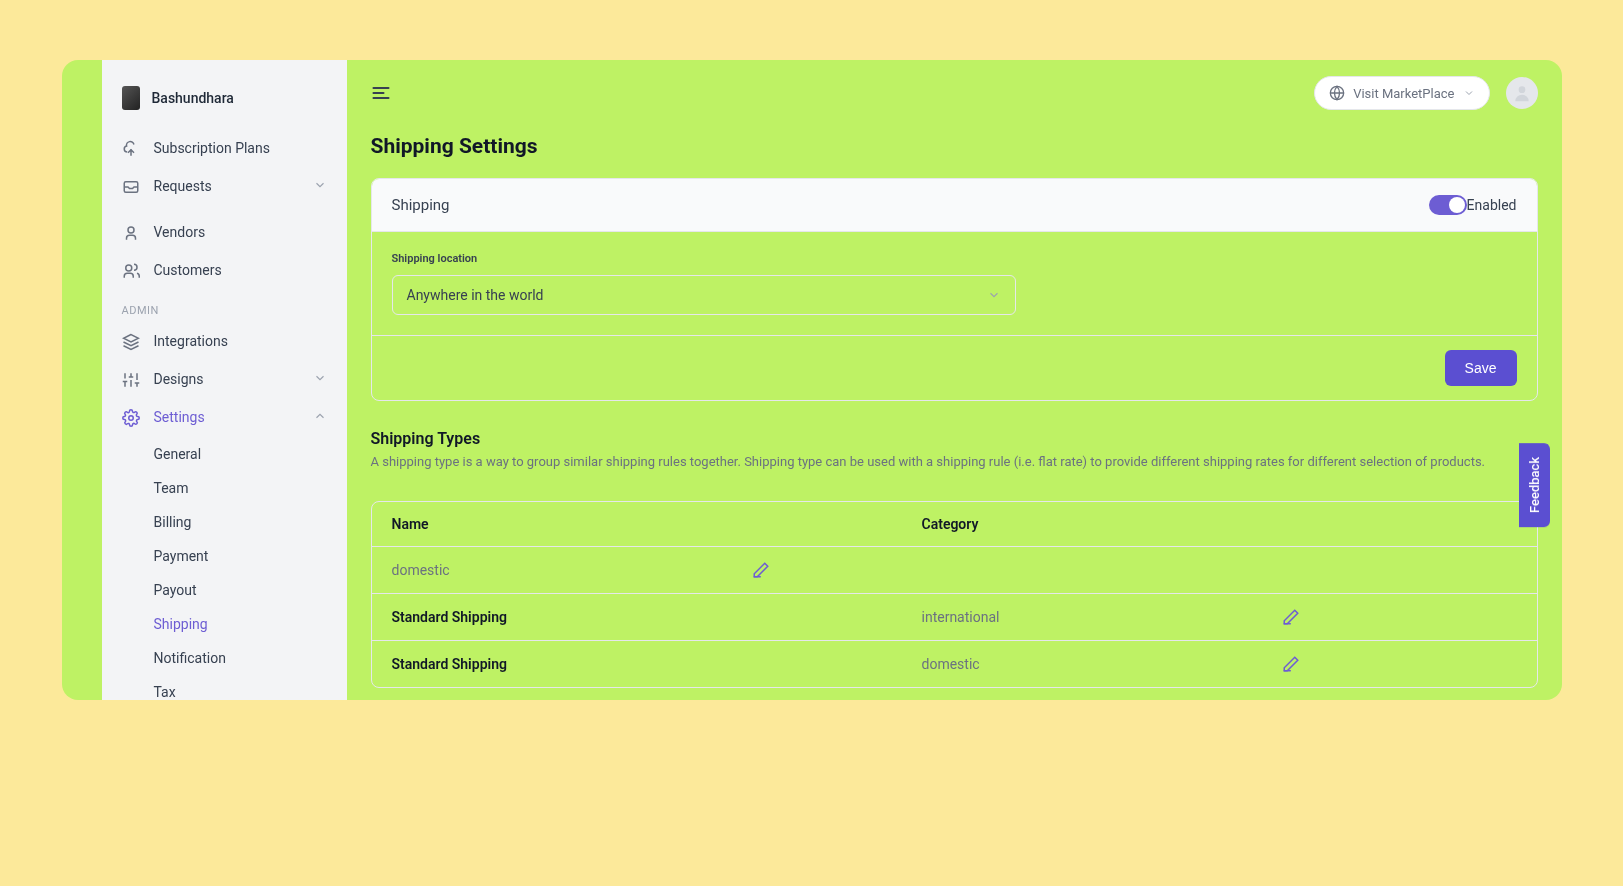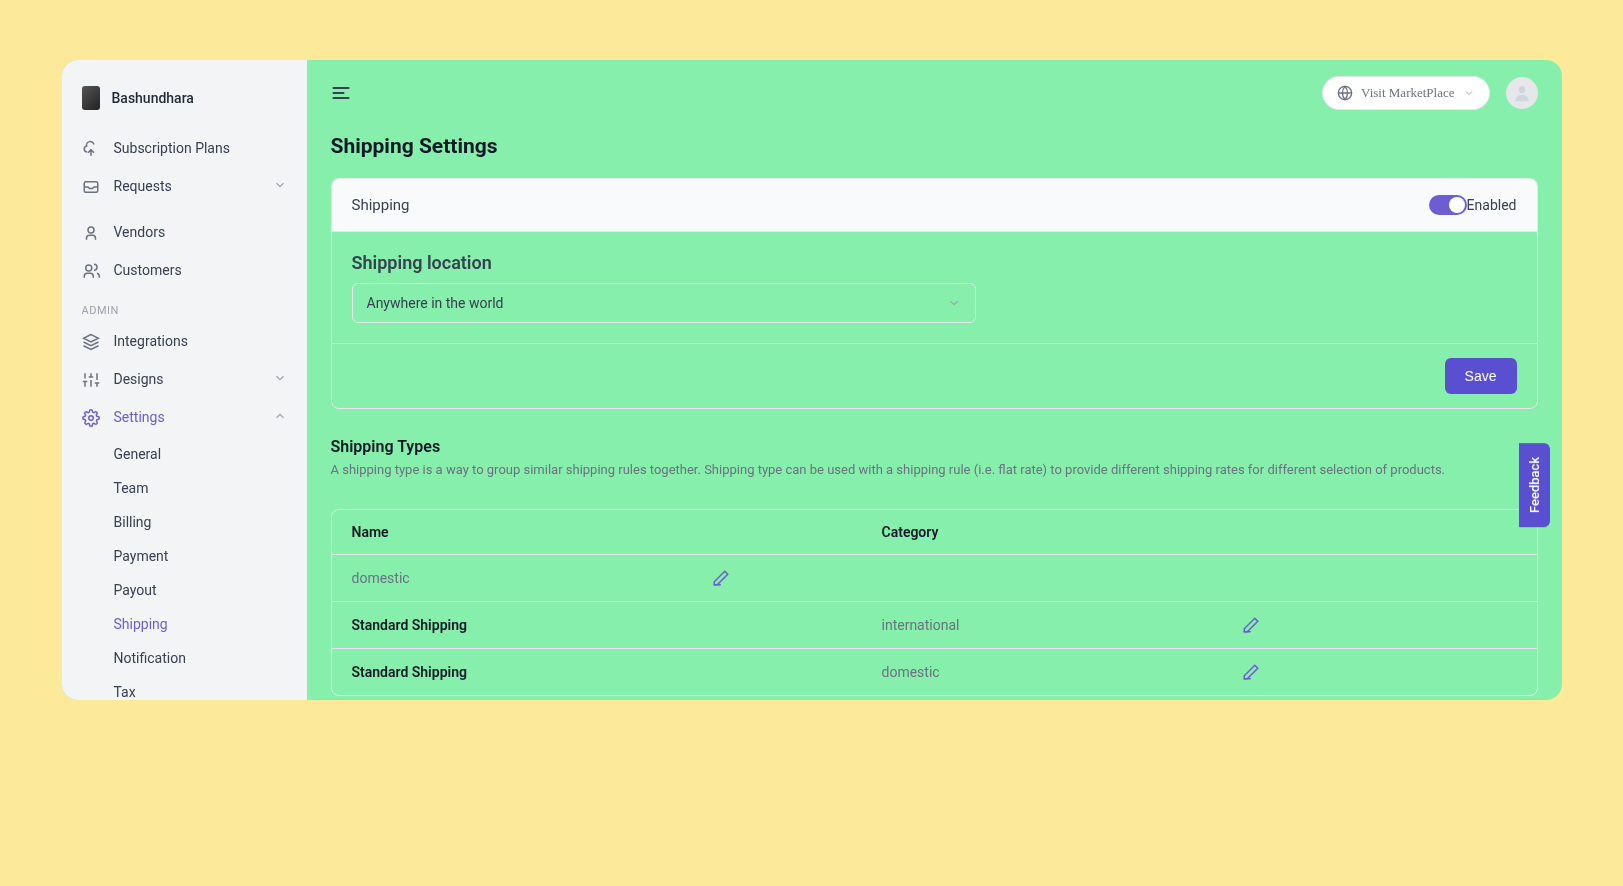--- a/index.html
+++ b/index.html
@@ -4,26 +4,27 @@
   <style>
     * { margin: 0; padding: 0; box-sizing: border-box; }
     body {
       font-family: -apple-system, BlinkMacSystemFont, "Segoe UI", Roboto, sans-serif;
       background: #fce99a;
       padding: 60px;
       min-height: 100vh;
     }
     .app-container {
       display: flex;
-      background: #86efac;
+      background: #bef264;
       border-radius: 16px;
       overflow: hidden;
       max-width: 1500px;
       margin: 0 auto;
       height: 640px;
+      padding-left: 40px;
     }
     .sidebar {
       width: 245px;
       background: #f3f4f6;
       padding: 20px 0;
       overflow-y: auto;
     }
     .brand {
       display: flex;
       align-items: center;
@@ -74,21 +75,20 @@
       flex: 1;
       display: flex;
       flex-direction: column;
       overflow: hidden;
     }
     .header {
       display: flex;
       align-items: center;
       justify-content: space-between;
       padding: 16px 24px;
-      font-family: Liberation Serif, serif;
     }
     .header-right {
       display: flex;
       align-items: center;
       gap: 16px;
     }
     .visit-btn {
       display: flex;
       align-items: center;
       gap: 8px;
@@ -160,21 +160,21 @@
       right: 2px;
     }
     .toggle-label {
       font-size: 14px;
       color: #374151;
     }
     .card-body {
       padding: 20px;
     }
     .field-label {
-      font-size: 18px;
+      font-size: 11px;
       font-weight: 600;
       color: #374151;
       margin-bottom: 10px;
     }
     .select {
       display: flex;
       align-items: center;
       justify-content: space-between;
       padding: 11px 14px;
       border: 1px solid #e5e7eb;

